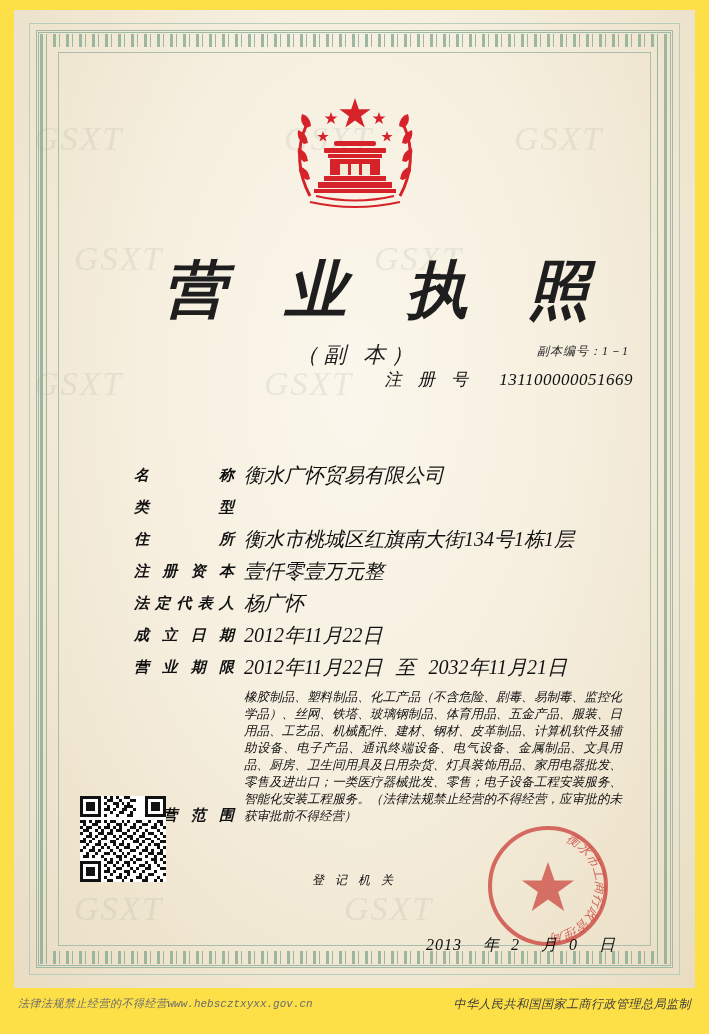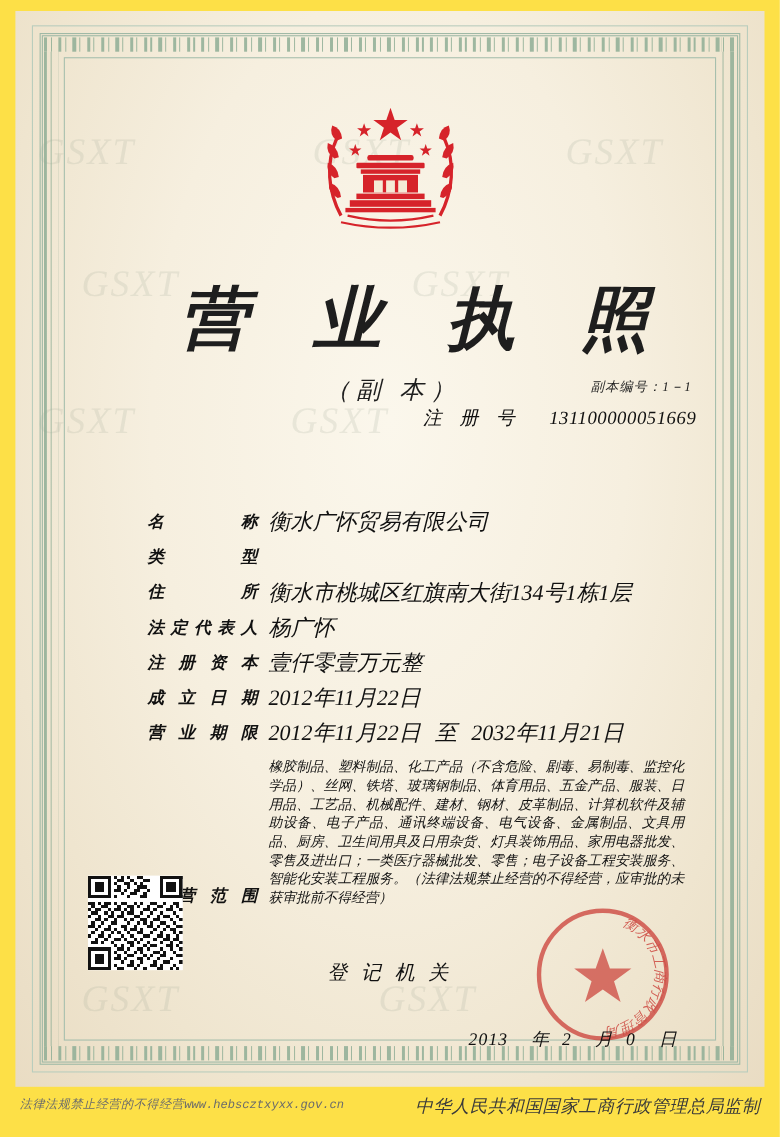--- a/index.html
+++ b/index.html
@@ -198,21 +198,21 @@
     height: 86px;
     background-color: #ffffff;
   }
 
   
   .authority {
     position: absolute;
     left: 0; right: 0;
     top: 862px;
     text-align: center;
-    font-size: 18px;
+    font-size: 12px;
     letter-spacing: 4px;
     color: #111;
   }
   .seal {
     position: absolute;
     left: 470px;
     top: 812px;
     width: 128px;
     height: 128px;
     opacity: .82;
@@ -241,21 +241,21 @@
   }
   .footer-left .url {
     font-family: "Liberation Mono", monospace;
     letter-spacing: 0;
     margin-top: 31px;
   }
   .footer-right {
     position: absolute;
     right: 18px;
     top: 996px;
-    font-size: 16px;
+    font-size: 12px;
     color: #3a3a3a;
     letter-spacing: .5px;
   }
 </style>
 </head>
 <body>
 
 <div class="page">
   <div class="cert">
 
@@ -337,27 +337,27 @@
       <div class="field">
         <div class="f-label">类型</div>
       </div>
 
       <div class="field">
         <div class="f-label">住所</div>
         <div class="f-value">衡水市桃城区红旗南大街134号1栋1层</div>
       </div>
 
       <div class="field">
+        <div class="f-label">注册资本</div>
+        <div class="f-value">壹仟零壹万元整</div>
+      </div>
+
+      <div class="field">
         <div class="f-label">法定代表人</div>
         <div class="f-value">杨广怀</div>
-      </div>
-
-      <div class="field">
-        <div class="f-label">注册资本</div>
-        <div class="f-value">壹仟零壹万元整</div>
       </div>
 
       <div class="field">
         <div class="f-label">成立日期</div>
         <div class="f-value">2012年11月22日</div>
       </div>
 
       <div class="field">
         <div class="f-label">营业期限</div>
         <div class="f-value">

